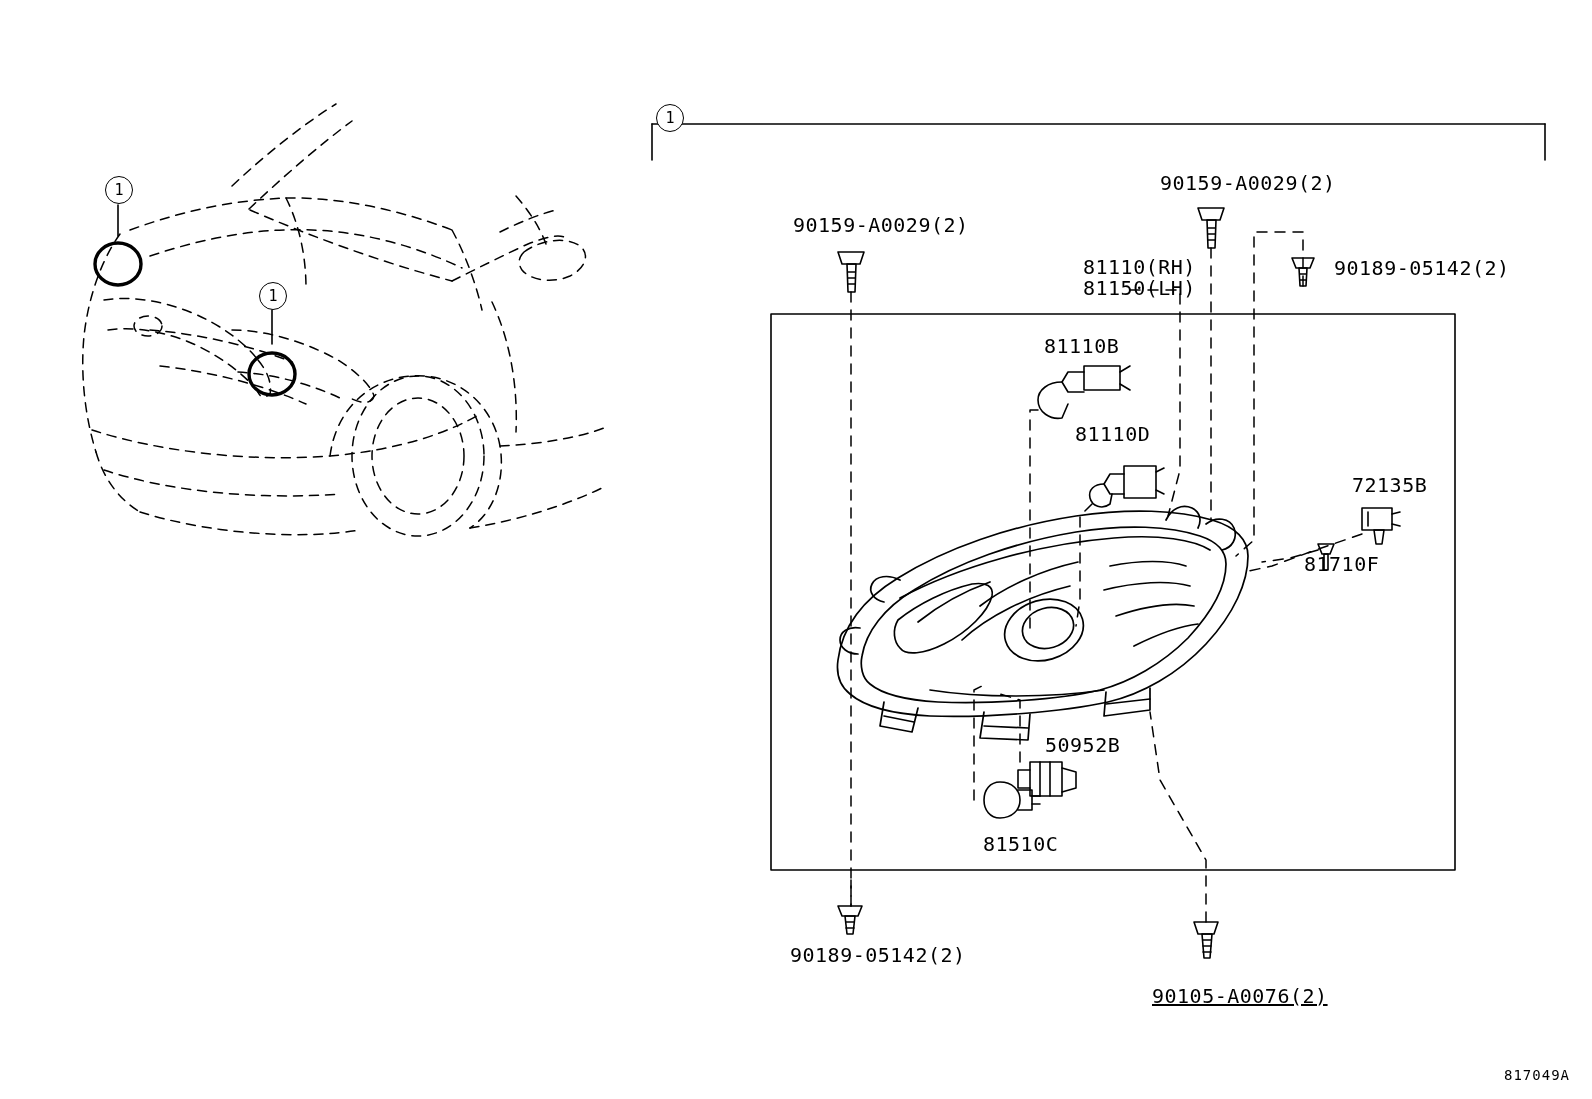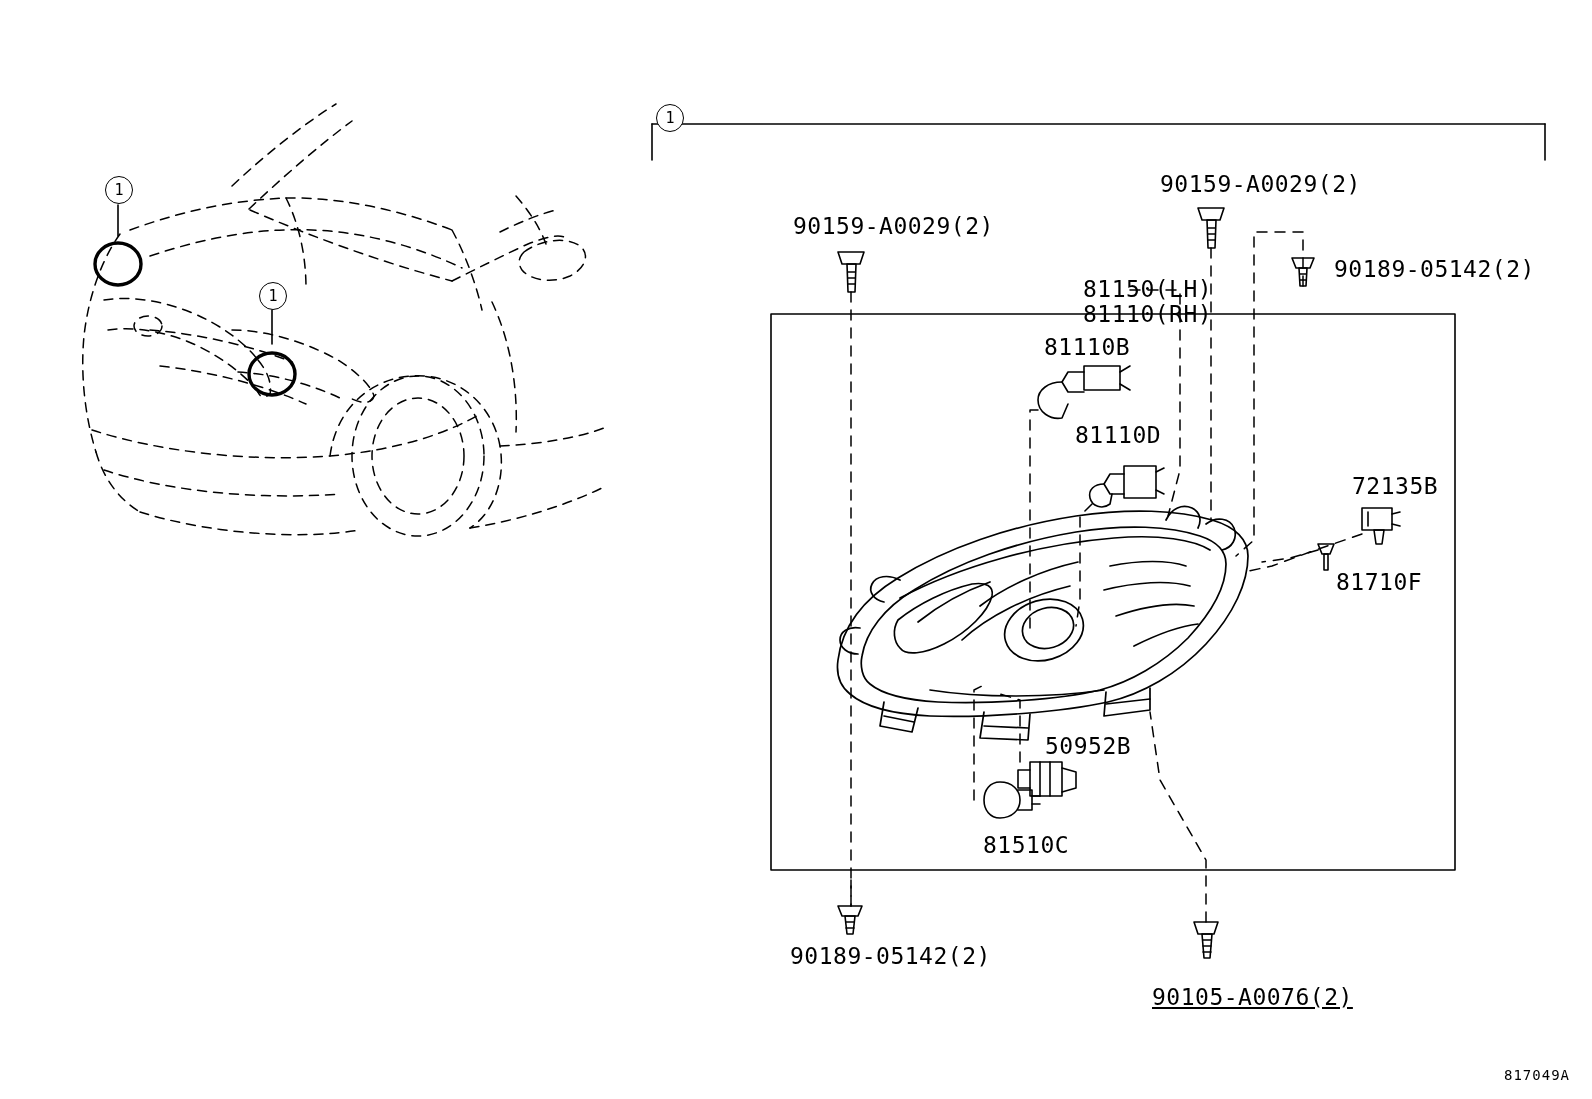--- a/index.html
+++ b/index.html
@@ -23,21 +23,21 @@
   }
   svg.layer {
     position: absolute;
     left: 0; top: 0;
     width: 1592px;
     height: 1099px;
   }
   .lbl {
     position: absolute;
     font-family: "DejaVu Sans Mono", monospace;
-    font-size: 23px;
+    font-size: 20px;
     letter-spacing: 0.5px;
     color: #000;
     white-space: nowrap;
   }
   .callout-num {
     position: absolute;
     width: 26px;
     height: 26px;
     border: 1.6px solid #000;
     border-radius: 50%;
@@ -282,26 +282,26 @@
     </g>
   </svg>
 
   <div class="callout-num" style="left:105px; top:176px;">1</div>
   <div class="callout-num" style="left:259px; top:282px;">1</div>
   <div class="callout-num" style="left:656px; top:104px;">1</div>
 
   <div class="lbl" style="left:793px; top:213px;">90159-A0029(2)</div>
   <div class="lbl" style="left:1160px; top:171px;">90159-A0029(2)</div>
   <div class="lbl" style="left:1334px; top:256px;">90189-05142(2)</div>
-  <div class="lbl" style="left:1083px; top:255px;margin-top:46px;">81110(RH)</div>
+  <div class="lbl" style="left:1083px; top:255px;">81110(RH)</div>
   <div class="lbl" style="left:1083px; top:276px;">81150(LH)</div>
   <div class="lbl" style="left:1044px; top:334px;">81110B</div>
   <div class="lbl" style="left:1075px; top:422px;">81110D</div>
   <div class="lbl" style="left:1352px; top:473px;">72135B</div>
-  <div class="lbl" style="left:1304px; top:569px;margin-left:32px;">81710F</div>
+  <div class="lbl" style="left:1304px; top:552px;">81710F</div>
   <div class="lbl" style="left:1045px; top:733px;">50952B</div>
   <div class="lbl" style="left:983px; top:832px;">81510C</div>
   <div class="lbl" style="left:790px; top:943px;">90189-05142(2)</div>
   <div class="lbl" style="left:1152px; top:984px;text-decoration:underline;">90105-A0076(2)</div>
 
   <div class="diagcode">817049A</div>
 
 </div>
 
 </body></html>

